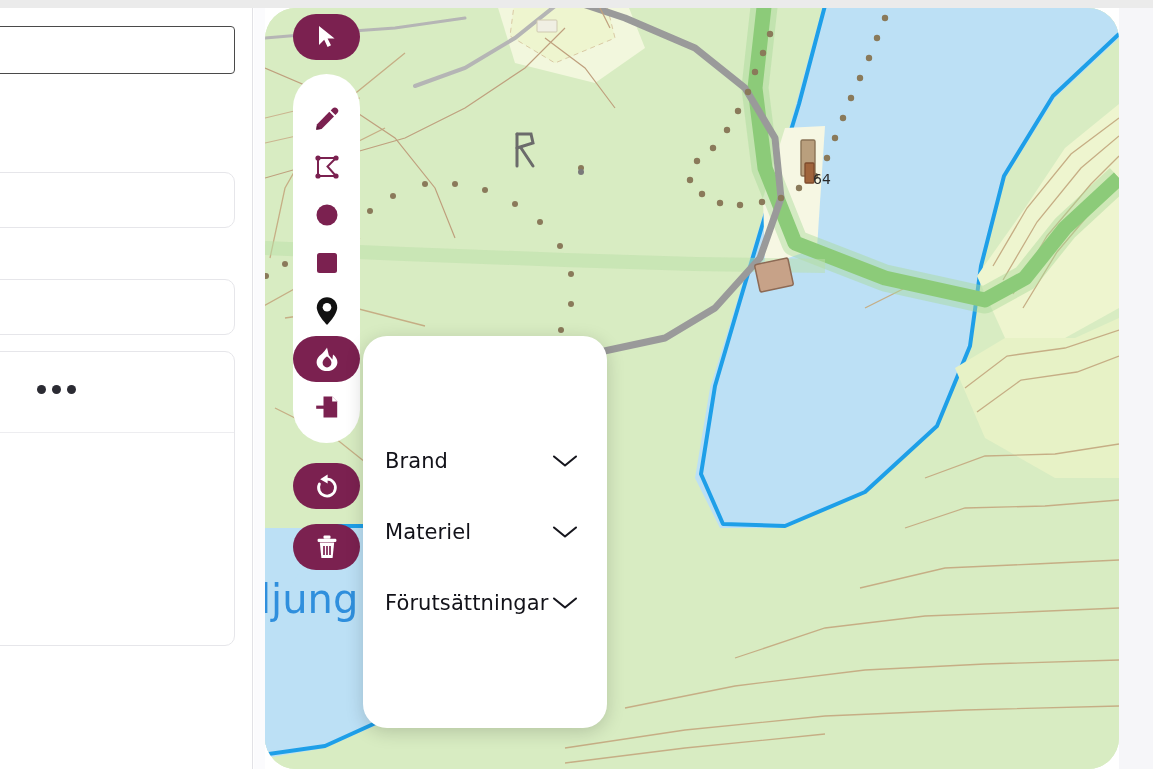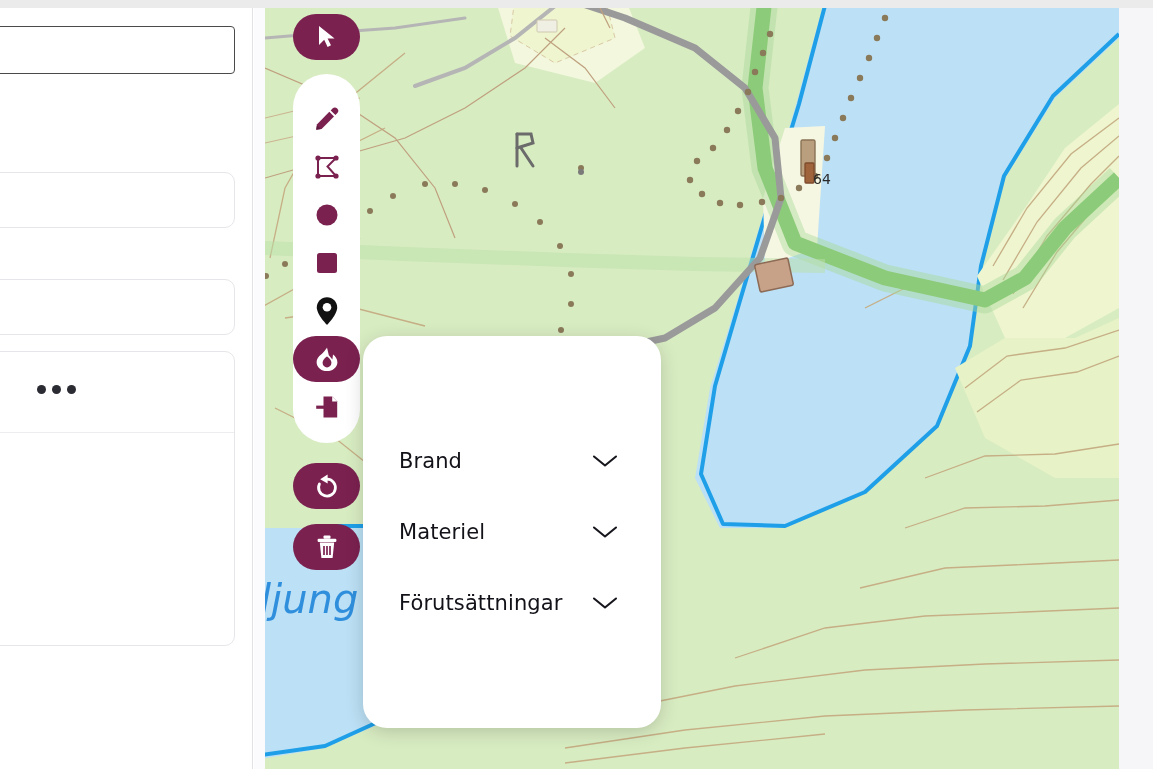--- a/index.html
+++ b/index.html
@@ -72,39 +72,39 @@
     display: block; width: 9px; height: 9px;
     border-radius: 50%; background: #2b2b33;
   }
 
   
   .map {
     position: absolute; left: 265px; top: 8px;
     width: 854px; height: 761px;
     overflow: hidden;
     background: #d8ecc2;
+    border-radius: 31px;
   }
   .map-right-pane {
     position: absolute; left: 1119px; top: 8px;
     width: 34px; height: 761px;
     background: #f6f6f9;
   }
   .map-svg { position: absolute; left: 0; top: 0; }
   .map-label-64 {
     position: absolute; left: 548px; top: 163px;
     font-family: "DejaVu Sans", sans-serif;
     font-size: 14px; color: #2a2a2a;
   }
   .map-label-lake {
     position: absolute; left: -5px; top: 568px;
     font-family: "DejaVu Sans", sans-serif;
     font-size: 40px; color: #2f8fdd;
     letter-spacing: 0px;
     white-space: nowrap;
-    font-style: italic;
   }
 
   
   .tool-cursor {
     position: absolute; left: 293px; top: 14px;
     width: 67px; height: 46px;
     background: #7b2150;
     border-radius: 23px;
     display: flex; align-items: center; justify-content: center;
     cursor: pointer; z-index: 20;
@@ -134,26 +134,26 @@
     background: #7b2150;
     border-radius: 23px;
     display: flex; align-items: center; justify-content: center;
     cursor: pointer; z-index: 20;
   }
   .tool-round.trash { top: 524px; }
 
   
   .panel {
     position: absolute; left: 363px; top: 336px;
-    width: 298px; height: 392px;
+    width: 244px; height: 392px;
     background: #ffffff;
     border-radius: 24px;
     box-shadow: 0 4px 18px rgba(0,0,0,0.17);
     z-index: 30;
-    padding: 0 36px;
+    padding: 0 22px;
     display: flex; flex-direction: column;
     justify-content: center;
   }
   .panel-row {
     height: 70.8px;
     display: flex; align-items: center; justify-content: space-between;
     cursor: pointer;
   }
   .panel-row-label {
     font-family: "DejaVu Sans", sans-serif;

